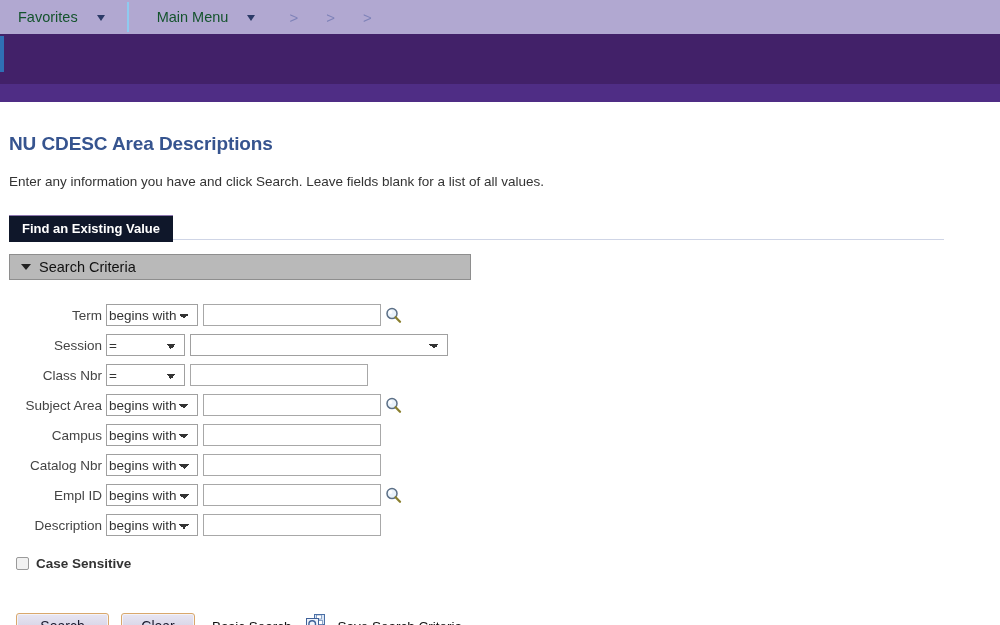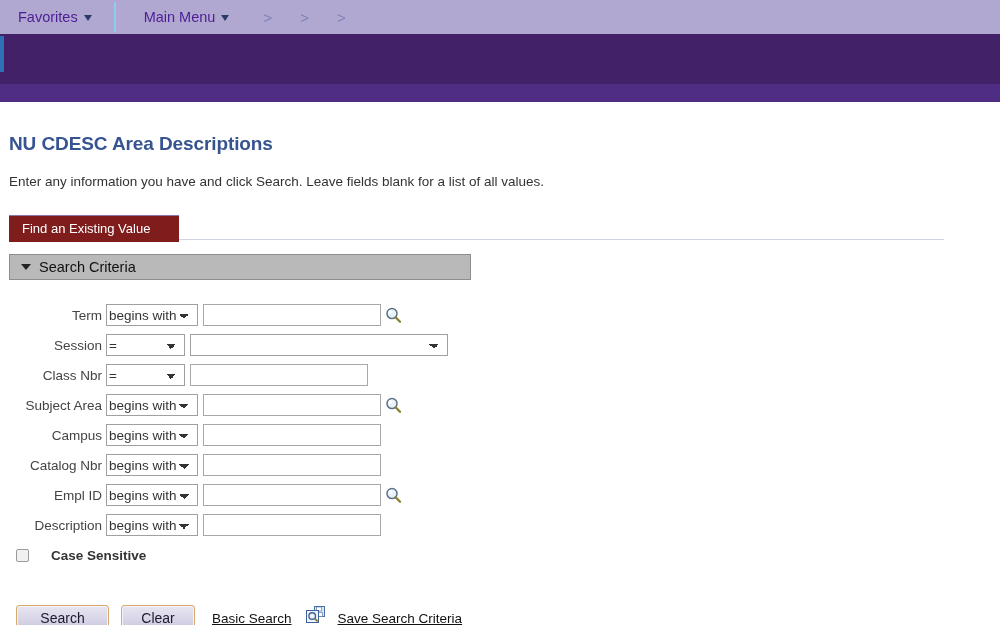--- a/index.html
+++ b/index.html
@@ -17,22 +17,22 @@
     background: #b1a8d1;
     display: flex;
     align-items: center;
     font-size: 14.5px;
     color: #2b3a67;
     white-space: nowrap;
   }
   .nav-item {
     display: flex;
     align-items: center;
-    gap: 6px;
-    color: #4c1d95;
+    gap: 19px;
+    color: #14532d;
     text-decoration: none;
     padding: 0 20px;
   }
   .nav-favorites { padding-left: 18px; padding-right: 22px; }
   .nav-sep-bar {
     width: 2px; height: 30px;
     background: #8ecbf0;
     margin: 0 2px 0 0;
   }
   .nav-mainmenu { padding-left: 26px; }
@@ -86,25 +86,25 @@
 
   
   .tabstrip {
     margin-top: 26px;
     position: relative;
     height: 25px;
     width: 935px;
   }
   .tab-active {
     display: inline-block;
-    background: #7f1d1d;
+    background: #0f172a;
     color: #ffffff;
     font-size: 13px;
-    font-weight: normal;
-    padding: 5px 29px 6px 13px;
+    font-weight: bold;
+    padding: 5px 13px 6px 13px;
     border-top: 1px solid #8c76ae;
     position: relative;
     z-index: 2;
     top: 0;
   }
   .tab-rule {
     position: absolute;
     left: 0; right: 0; bottom: 0;
     height: 1px;
     background: #cfd5e6;
@@ -191,22 +191,22 @@
     display: inline-flex;
     align-items: center;
     justify-content: center;
     cursor: pointer;
   }
 
   
   .case-row {
     display: flex;
     align-items: center;
-    margin-top: 10px;
-    gap: 22px;
+    margin-top: 18px;
+    gap: 7px;
     padding-left: 7px;
   }
   .chk {
     width: 13px; height: 13px;
     border: 1px solid #9a9a9a;
     background: #f1f1f1;
     border-radius: 2px;
     cursor: pointer;
   }
   .case-label {

